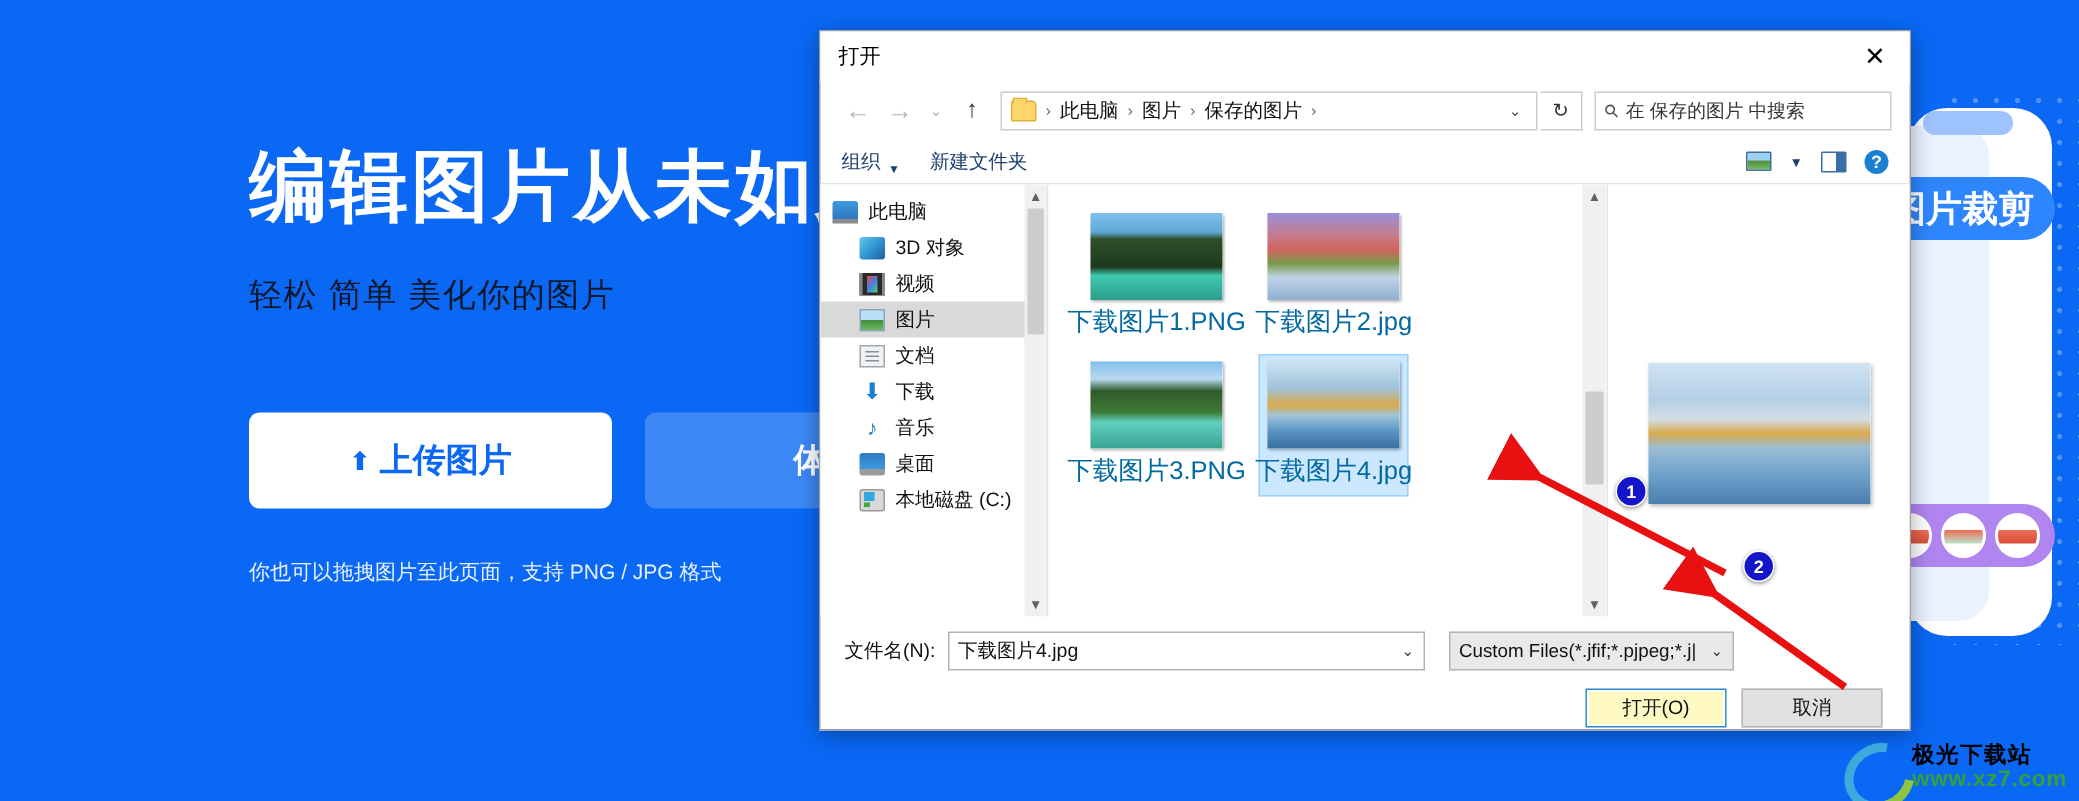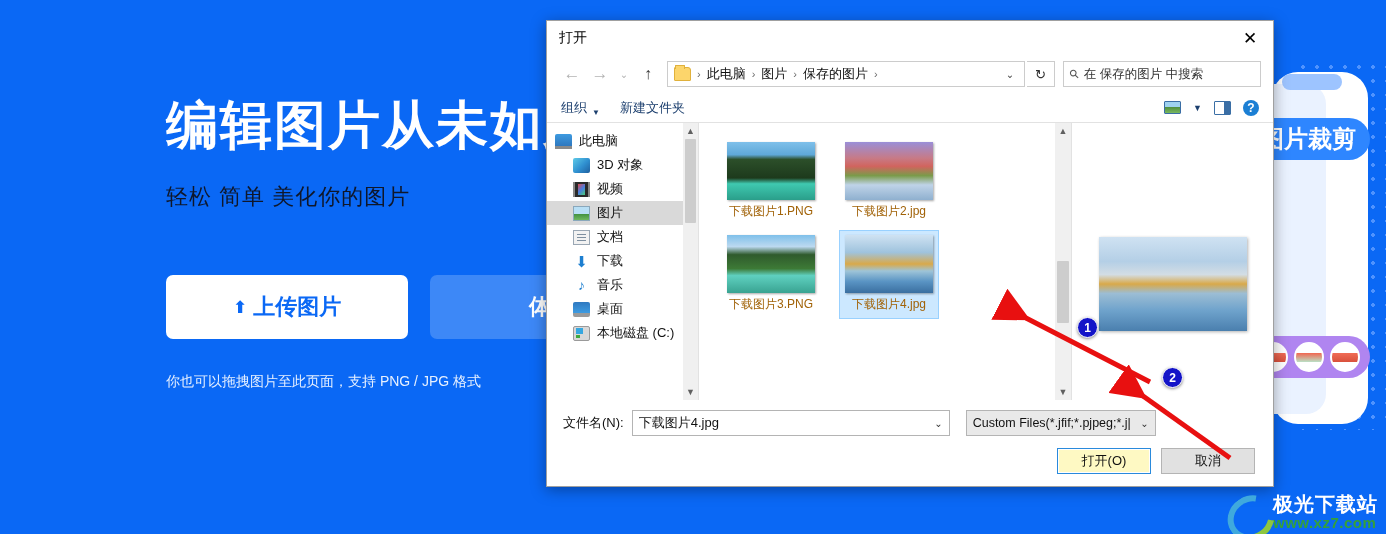--- a/index.html
+++ b/index.html
@@ -83,21 +83,21 @@
   .wm-swirl {
     width: 44px; height: 40px; position: relative;
   }
   .wm-swirl::before {
     content: ""; position: absolute; left: 2px; top: 4px;
     width: 36px; height: 32px; border-radius: 50%;
     border: 6px solid #3fa9dd; border-right-color: transparent;
     border-bottom-color: #8dc63f; transform: rotate(-35deg);
   }
   .wm-text { display: flex; flex-direction: column; line-height: 1.05; }
-  .wm-line1 { font-size: 20px; font-weight: bold; color: #ffffff; letter-spacing: 1px; }
+  .wm-line1 { font-size: 15px; font-weight: bold; color: #000000; letter-spacing: 1px; }
   .wm-line2 { font-size: 15px; font-weight: bold; color: #35a03a; letter-spacing: .5px; }
 
   
   #dialog {
     position: absolute; left: 546px; top: 20px; width: 728px; height: 467px;
     background: #ffffff; border: 1px solid #a0a0a0;
     box-shadow: 0 3px 14px rgba(0,0,0,.35);
     display: flex; flex-direction: column; z-index: 30;
     font-size: 13px; color: #1a1a1a;
   }
@@ -237,41 +237,41 @@
     width: 100%;
   }
   .thumb {
     width: 88px; height: 58px; box-shadow: 1px 1px 2px rgba(0,0,0,.35);
   }
   .th-a { background: linear-gradient(180deg,#7fc0ea 0%, #5fa8d8 22%, #2c4f2a 30%, #1d3a1c 62%, #3fc9b0 72%, #2a9e8a 100%); }
   .th-b { background: linear-gradient(180deg,#9a8fd8 0%, #c77a86 28%, #d1645e 42%, #7a9b4a 58%, #bfd3e8 74%, #8fb0cf 100%); }
   .th-c { background: linear-gradient(180deg,#7fc0ea 0%, #bcd9f0 20%, #2f5a2c 34%, #3d7a36 58%, #5fd0c0 70%, #39a391 100%); }
   .th-d { background: linear-gradient(180deg,#cfe2f2 0%, #9fc3dd 30%, #d9a94a 50%, #9ec4d8 62%, #5a94c4 80%, #3a6fa0 100%); }
   .tile-name {
-    font-size: 12px; color: #a16207; margin-top: 3px; text-align: right;
+    font-size: 17px; color: #0369a1; margin-top: 3px; text-align: right;
     white-space: nowrap; overflow: hidden;
   }
   .fl-scroll {
     position: absolute; right: 0; top: 0; bottom: 0; width: 16px; background: #f0f0f0;
     display: flex; flex-direction: column; align-items: center; cursor: pointer;
   }
 
   .preview {
     width: 202px; background: #fff; border-left: 1px solid #e2e2e2;
     display: flex; align-items: center; justify-content: center; flex: 0 0 auto;
   }
   .preview-img {
     width: 148px; height: 94px; margin-top: 44px;
     box-shadow: 1px 1px 3px rgba(0,0,0,.3);
     background: linear-gradient(180deg,#cfe2f2 0%, #b4cfe6 26%, #d3dde4 40%,
       #d9a94a 50%, #9cbdd4 60%, #6fa3cc 78%, #4a7fae 100%);
   }
 
   
-  .dlg-footer { flex: 0 0 auto; padding: 10px 16px 12px; }
+  .dlg-footer { flex: 0 0 auto; padding: 10px 16px 1px; }
   .fn-row { display: flex; align-items: center; gap: 8px; }
   .fn-label { font-size: 13px; color: #111; white-space: nowrap; }
   .fn-input {
     width: 318px; height: 26px; border: 1px solid #b4b4b4; background: #fff;
     display: flex; align-items: center; padding: 0 6px; font-size: 13px; color: #111;
   }
   .fn-caret { margin-left: auto; font-size: 10px; color: #333; }
   .filter-sel {
     width: 190px; height: 26px; border: 1px solid #b4b4b4; background: #e9e9e9;
     display: flex; align-items: center; padding: 0 6px; font-size: 12.5px;

